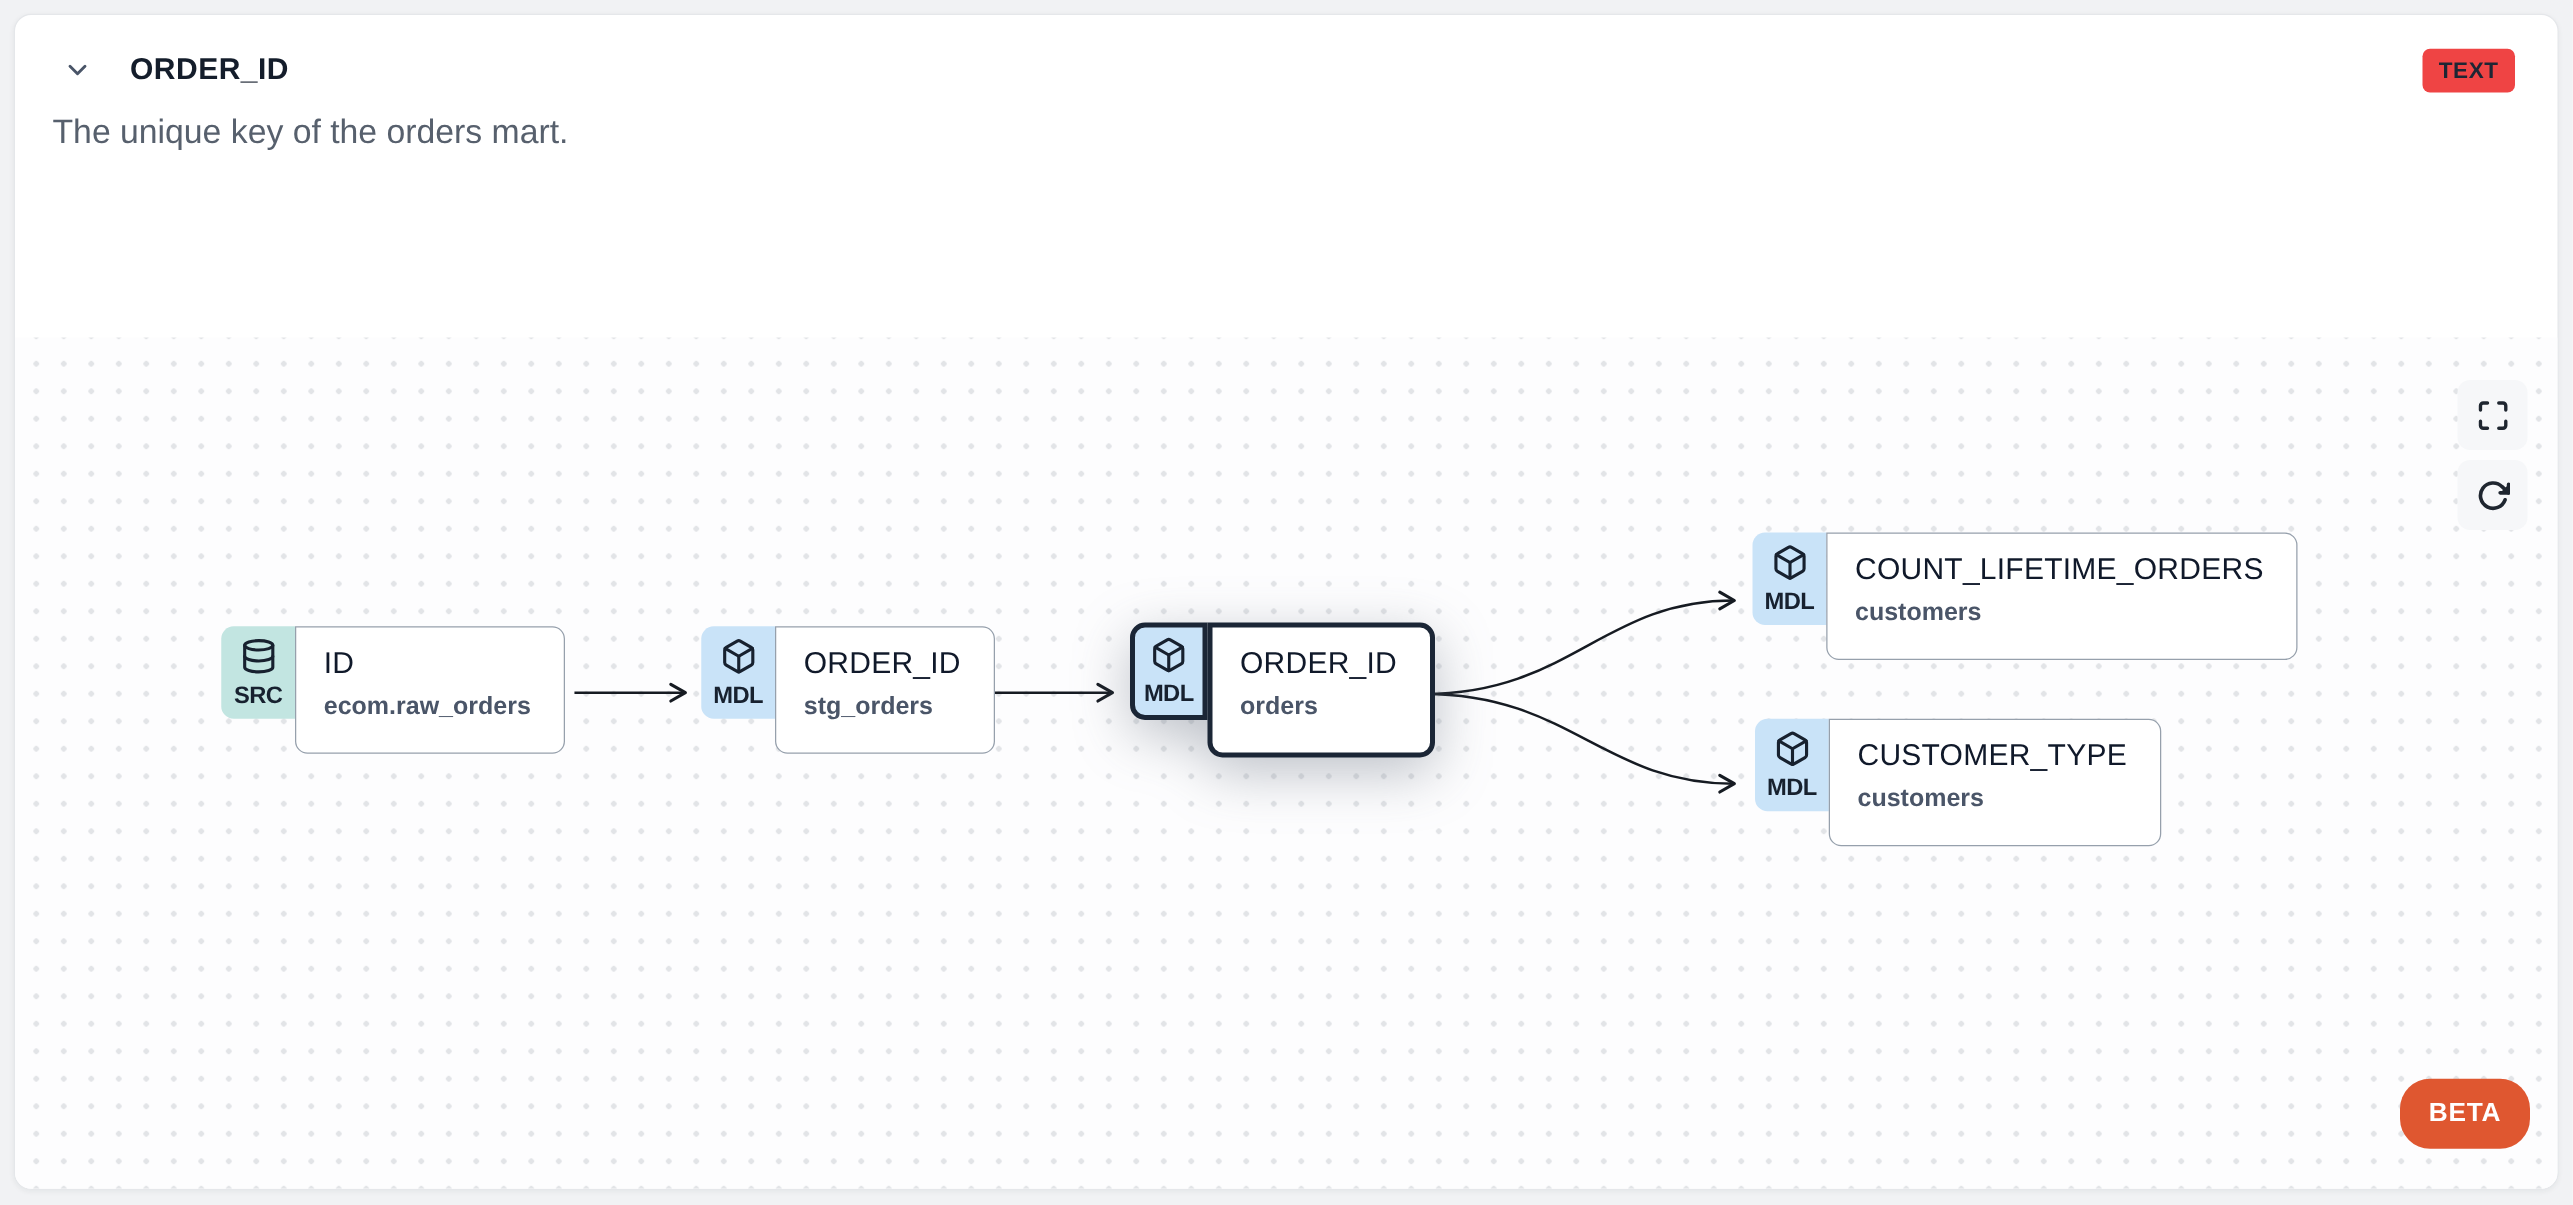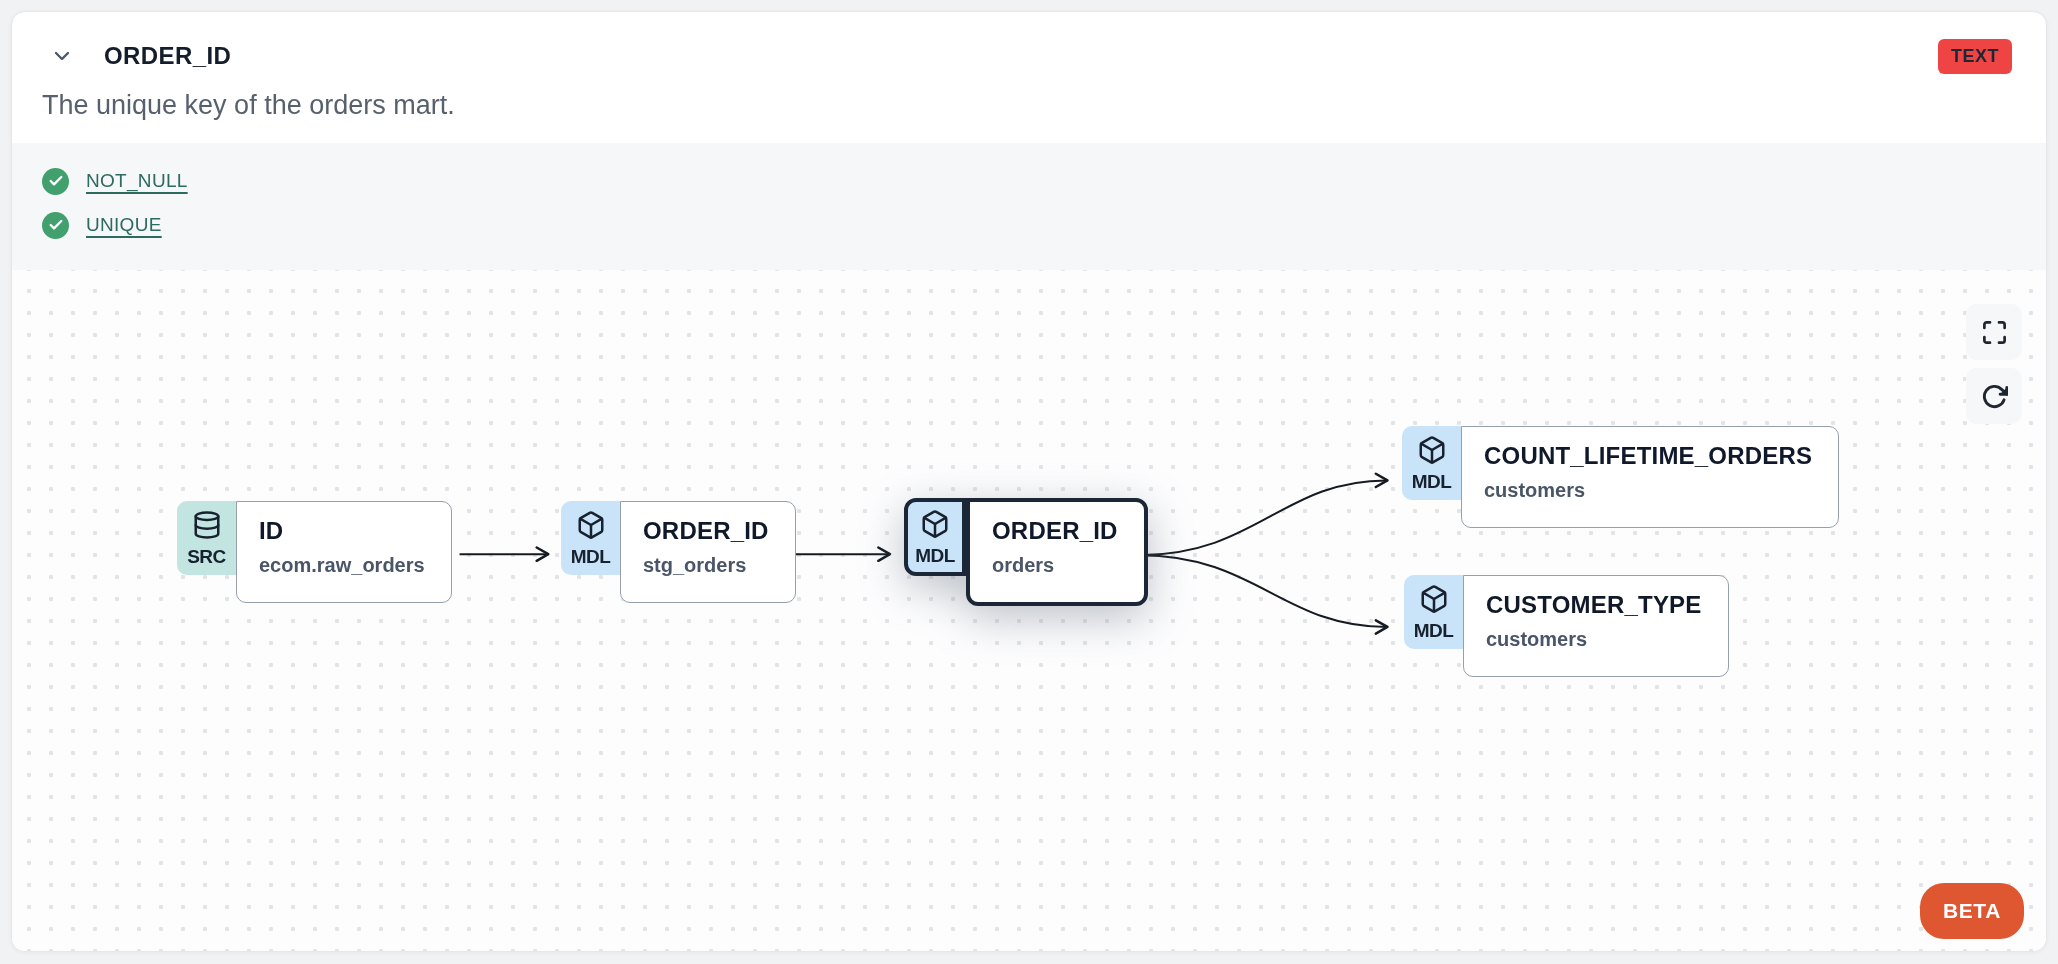--- a/index.html
+++ b/index.html
@@ -36,69 +36,51 @@
 
   
   .node { position:absolute; display:flex; align-items:flex-start; cursor:pointer; }
   .node-badge { width:59px; height:74px; border-radius:10px 0 0 10px;
     display:flex; flex-direction:column; align-items:center; justify-content:center; gap:5px; flex:0 0 auto; }
   .badge-teal { background:#c2e5e1; }
   .badge-blue { background:#c9e3f8; }
   .badge-label { font-size:19px; font-weight:600; color:#17212f; letter-spacing:-.5px; line-height:1; margin-top:2px; }
   .node-card { background:#ffffff; border:1.5px solid #96a0ac; border-radius:0 10px 10px 10px;
     min-height:102px; padding:15px 26px 15px 22px; }
-  .node-title { font-size:24px; font-weight:700; color:#10192a; letter-spacing:.2px; white-space:nowrap; }
+  .node-title { font-size:24px; font-weight:400; color:#10192a; letter-spacing:.2px; white-space:nowrap; }
   .node-sub { font-size:20px; color:#4a5568; margin-top:9px; white-space:nowrap;font-weight:bold; }
   .node.selected { filter:drop-shadow(0 12px 22px rgba(95,105,120,.40)); }
   .node.selected .node-badge { width:62px; height:78px; border:4px solid #1b2636; border-radius:12px 0 0 12px; }
   .node.selected .node-card { border:4px solid #1b2636; border-radius:0 12px 12px 12px; min-height:108px; }
 
   
   .canvas-controls { position:absolute; top:34px; right:24px; display:flex; flex-direction:column; gap:8px; }
   .ctrl-btn { width:56px; height:56px; border-radius:10px; background:#f6f7f9; border:none;
     display:flex; align-items:center; justify-content:center; cursor:pointer; }
 
-  .beta-badge { position:absolute; right:22px; bottom:12px; background:#df5730; color:#ffffff;
+  .beta-badge { position:absolute; right:22px; bottom:32px; background:#df5730; color:#ffffff;
     font-size:21px; font-weight:700; letter-spacing:.6px; padding:16px 23px; border-radius:24px; }
 </style>
 </head>
 <body>
 
 <div class="card">
 
   <div class="card-header">
     <button class="chevron-btn">
       <svg width="24" height="24" viewBox="0 0 24 24" fill="none" stroke="#4a5568" stroke-width="2.3" stroke-linecap="round" stroke-linejoin="round">
         <polyline points="6 9 12 15 18 9"></polyline>
       </svg>
     </button>
     <div class="page-title">ORDER_ID</div>
     <div class="type-badge">TEXT</div>
   </div>
 
   <div class="desc">The unique key of the orders mart.</div>
 
-  <div class="tests">
-    <div class="test-row">
-      <span class="check-circle">
-        <svg width="16" height="16" viewBox="0 0 24 24" fill="none" stroke="#ffffff" stroke-width="3.4" stroke-linecap="round" stroke-linejoin="round">
-            <polyline points="20 6 9 17 4 12"></polyline>
-          </svg>
-      </span>
-      <a class="test-link">NOT_NULL</a>
-    </div>
-    <div class="test-row">
-      <span class="check-circle">
-        <svg width="16" height="16" viewBox="0 0 24 24" fill="none" stroke="#ffffff" stroke-width="3.4" stroke-linecap="round" stroke-linejoin="round">
-            <polyline points="20 6 9 17 4 12"></polyline>
-          </svg>
-      </span>
-      <a class="test-link">UNIQUE</a>
-    </div>
-  </div>
 
   <div class="canvas">
 
     <svg class="edges" viewBox="0 0 2036 683" preserveAspectRatio="none">
       <defs>
         <marker id="arrow" viewBox="0 0 12 12" refX="9" refY="6" markerWidth="10" markerHeight="10" orient="auto-start-reverse">
           <path d="M2.5,2 L9.5,6 L2.5,10" fill="none" stroke="#161b22" stroke-width="1.5" stroke-linecap="round" stroke-linejoin="round"></path>
         </marker>
       </defs>
       <path d="M 448 285 L 536 285" fill="none" stroke="#161b22" stroke-width="2" marker-end="url(#arrow)"></path>

